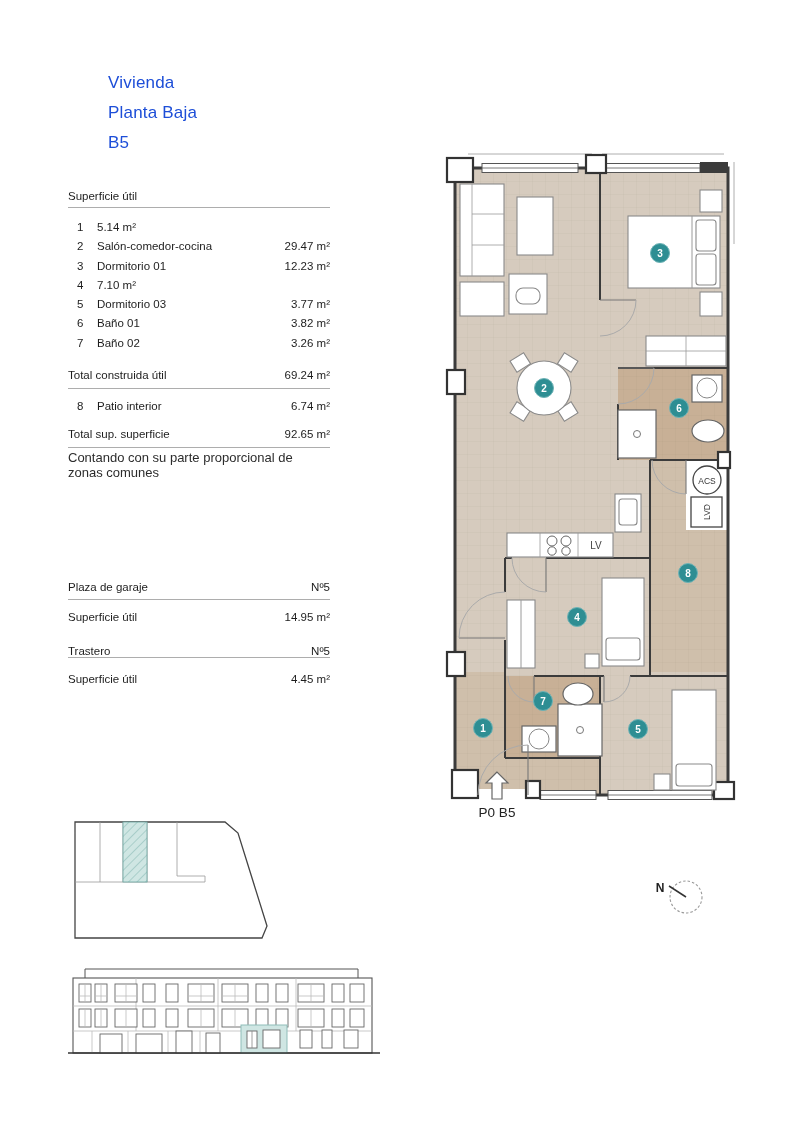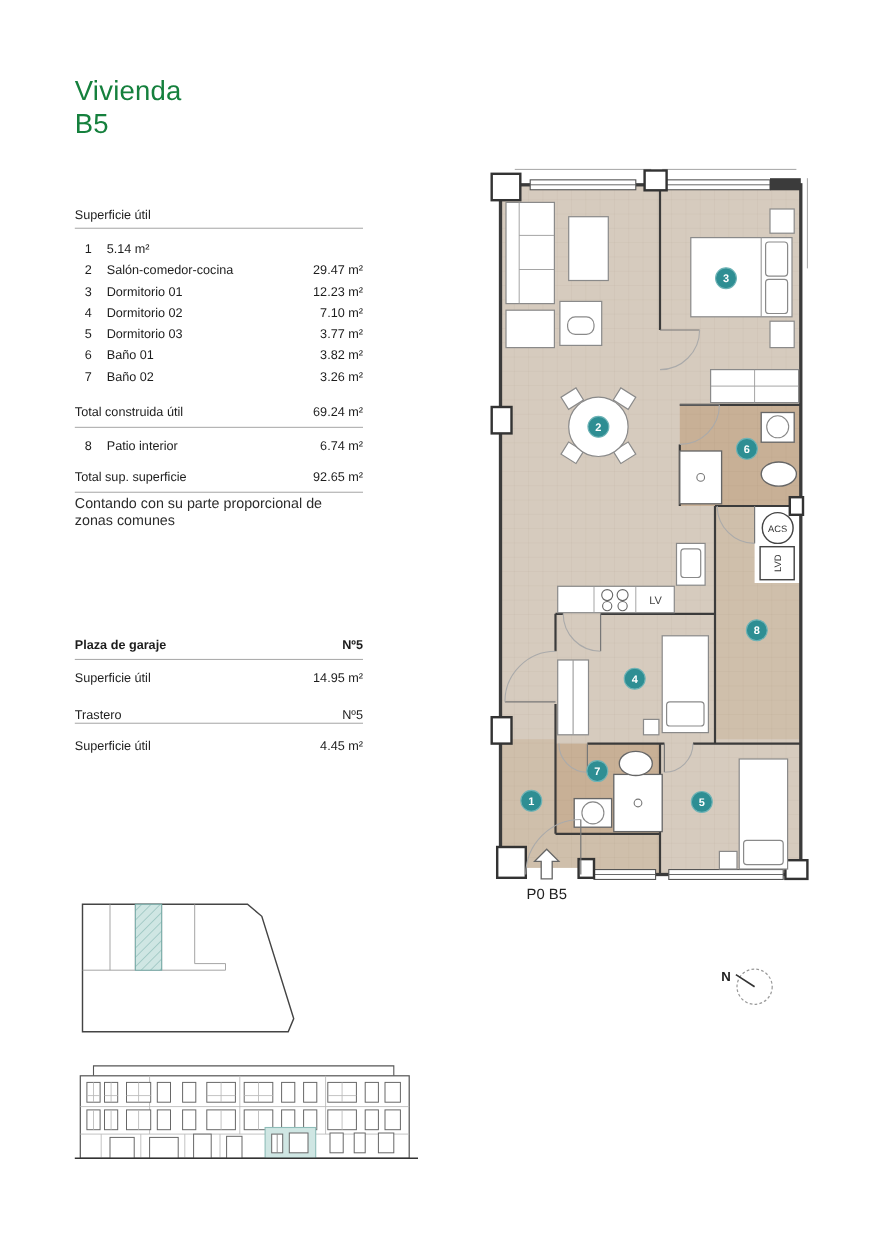--- a/index.html
+++ b/index.html
@@ -10,33 +10,33 @@
     --hl:#cfe6e3;
     --hl-line:#8fbdb9;
     --ink:#1a1a1a;
     --rule:#adadad;
   }
   html,body{margin:0;padding:0;}
   body{width:800px;height:1132px;position:relative;background:#fff;
        font-family:"Liberation Sans",sans-serif;color:var(--ink);overflow:hidden;}
   
   .panel-item{position:absolute;left:68px;width:262px;font-size:11.5px;color:#1d1d1d;}
-  .title{top:68px;font-size:25px;line-height:30px;font-weight:400;letter-spacing:.2px;color:#15803d;}
+  .title{top:68px;font-size:17px;line-height:30px;font-weight:400;letter-spacing:.2px;color:#1d4ed8;margin-left:40px;}
   .sec-header{top:190px;padding-bottom:5px;border-bottom:1px solid var(--rule);}
   .rows{top:218px;}
   .row{display:flex;line-height:19.3px;}
   .row .num{width:29px;padding-left:9px;box-sizing:border-box;}
   .row .lbl{flex:1;}
   .row .val{text-align:right;white-space:nowrap;}
   .flexrow{display:flex;justify-content:space-between;}
   .total1{top:369px;padding-bottom:7px;border-bottom:1px solid var(--rule);}
   .patio-row{top:397px;}
   .total2{top:428px;padding-bottom:7px;border-bottom:1px solid var(--rule);}
   .footnote{top:450px;font-size:13px;color:#2c2c2c;}
-  .garage-h{top:581px;padding-bottom:6px;border-bottom:1px solid var(--rule);font-weight:bold;}
+  .garage-h{top:581px;padding-bottom:6px;border-bottom:1px solid var(--rule);}
   .garage-v{top:611px;}
   .store-h{top:645px;padding-bottom:0;border-bottom:1px solid var(--rule);align-items:center;}
   .store-v{top:673px;}
   
   svg{position:absolute;left:0;top:0;}
   svg text{font-family:"Liberation Sans",sans-serif;}
   .floor{fill:var(--floor);}
   .floor-dark{fill:var(--floor-dark);}
   .floor-mid{fill:var(--floor-mid);}
   .wall{stroke:#3b3b3b;fill:none;}
@@ -330,20 +330,21 @@
       <rect class="elev" x="300" y="1030" width="12" height="18"></rect>
       <rect class="elev" x="322" y="1030" width="10" height="18"></rect>
       <rect class="elev" x="344" y="1030" width="14" height="18"></rect>
     </g>
     <line x1="68" y1="1053" x2="380" y2="1053" stroke="#333" stroke-width="1.4"></line>
   </g>
 </svg>
 
 <div class="panel-item title">
   <div>Vivienda</div>
+  <div>Planta Baja</div>
   <div>B5</div>
 </div>
 
 <div class="panel-item sec-header">Superficie útil</div>
 
 <div class="panel-item rows">
   <div class="row">
       <span class="num">1</span>
       <span class="val">5.14 m²</span>
     </div>
@@ -352,21 +353,20 @@
       <span class="lbl">Salón-comedor-cocina</span>
       <span class="val">29.47 m²</span>
     </div>
   <div class="row">
       <span class="num">3</span>
       <span class="lbl">Dormitorio 01</span>
       <span class="val">12.23 m²</span>
     </div>
   <div class="row">
       <span class="num">4</span>
-      <span class="lbl">Dormitorio 02</span>
       <span class="val">7.10 m²</span>
     </div>
   <div class="row">
       <span class="num">5</span>
       <span class="lbl">Dormitorio 03</span>
       <span class="val">3.77 m²</span>
     </div>
   <div class="row">
       <span class="num">6</span>
       <span class="lbl">Baño 01</span>

